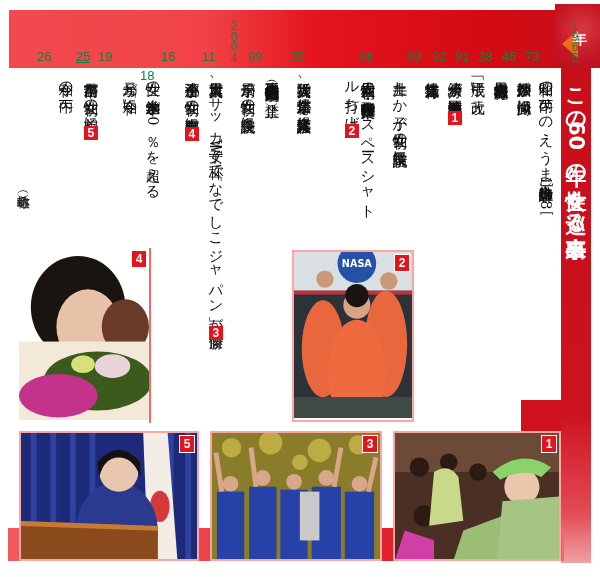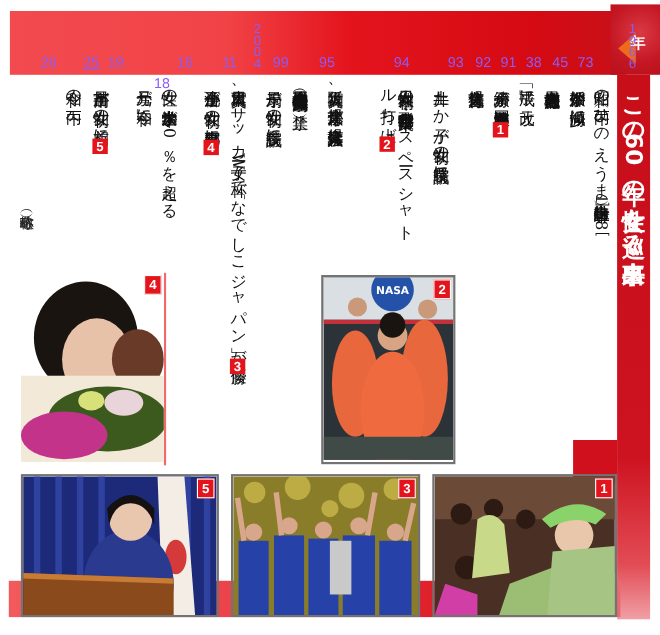--- a/index.html
+++ b/index.html
@@ -4,21 +4,21 @@
 <style>
   html, body { margin: 0; padding: 0; background: #ffffff; }
   body { width: 600px; height: 577px; position: relative; overflow: hidden;
          font-family: "DejaVu Serif", "Liberation Serif", serif; }
 
   
   .band { position: absolute; left: 9px; top: 10px; width: 560px; height: 58px;
           background: linear-gradient(90deg, #f24a4f 0%, #f14347 35%, #e4141d 55%, #d50a12 85%, #c8101a 100%); }
   .band-corner { position: absolute; left: 555px; top: 4px; width: 45px; height: 64px;
           background: radial-gradient(circle at 60% 40%, #d83a45 0%, #c41623 60%, #b8101c 100%); }
-  .year { position: absolute; color: #8b5cf6; font-family: "Liberation Sans", "DejaVu Sans", sans-serif;
+  .year { position: absolute; color: #15803d; font-family: "Liberation Sans", "DejaVu Sans", sans-serif;
           font-size: 13px; line-height: 13px; top: 50px; text-align: center; white-space: nowrap; }
   .year.vert { width: 10px; white-space: normal; word-break: break-all; line-height: 10.5px; font-size: 12px; }
   .nen-badge { position: absolute; left: 562px; top: 30px; width: 0; height: 0;
           border-top: 14px solid transparent; border-bottom: 14px solid transparent;
           border-right: 16px solid #ef6b1c; }
   .nen-text { position: absolute; left: 573px; top: 31px; color: #fff; font-size: 14px;
           font-family: "DejaVu Sans", sans-serif; font-weight: bold; }
 
   
   .title-col { position: absolute; left: 561px; top: 68px; width: 30px; height: 495px;
@@ -31,21 +31,21 @@
   .ev { position: absolute; top: 71px; writing-mode: vertical-rl;
         font-size: 14.5px; line-height: 16px; color: #111; white-space: pre-wrap;
         letter-spacing: 0.3px; }
   .badge { display: inline-block; writing-mode: horizontal-tb; background: #e3141c; color: #fff;
            font-family: "Liberation Sans", "DejaVu Sans", sans-serif; font-size: 12px; font-weight: bold;
            width: 14px; height: 14px; line-height: 14px; text-align: center; margin-top: 2px; }
   .note { position: absolute; left: 14px; top: 186px; writing-mode: vertical-rl;
           font-size: 13px; color: #222; }
 
   
-  .photo { position: absolute; overflow: hidden; border: 2px solid #737373; box-sizing: border-box; }
+  .photo { position: absolute; overflow: hidden; border: 2px solid #fca5a5; box-sizing: border-box; }
   .photo .pbadge { position: absolute; top: 2px; right: 2px; width: 14px; height: 16px;
           background: #e3141c; color: #fff; border: 1px solid #fff; font-family: "Liberation Sans", sans-serif;
           font-size: 12px; font-weight: bold; text-align: center; line-height: 16px; }
   .photo .scene { position: absolute; inset: 0; }
 
   
   .bottom-strip { position: absolute; left: 8px; top: 528px; width: 556px; height: 33px;
           background: linear-gradient(90deg, #f25a5e 0%, #ec4048 40%, #d91520 80%, #e86a72 100%); }
   .strip-right-tab { position: absolute; left: 521px; top: 400px; width: 40px; height: 40px; background: #d0101c; }
 </style>

